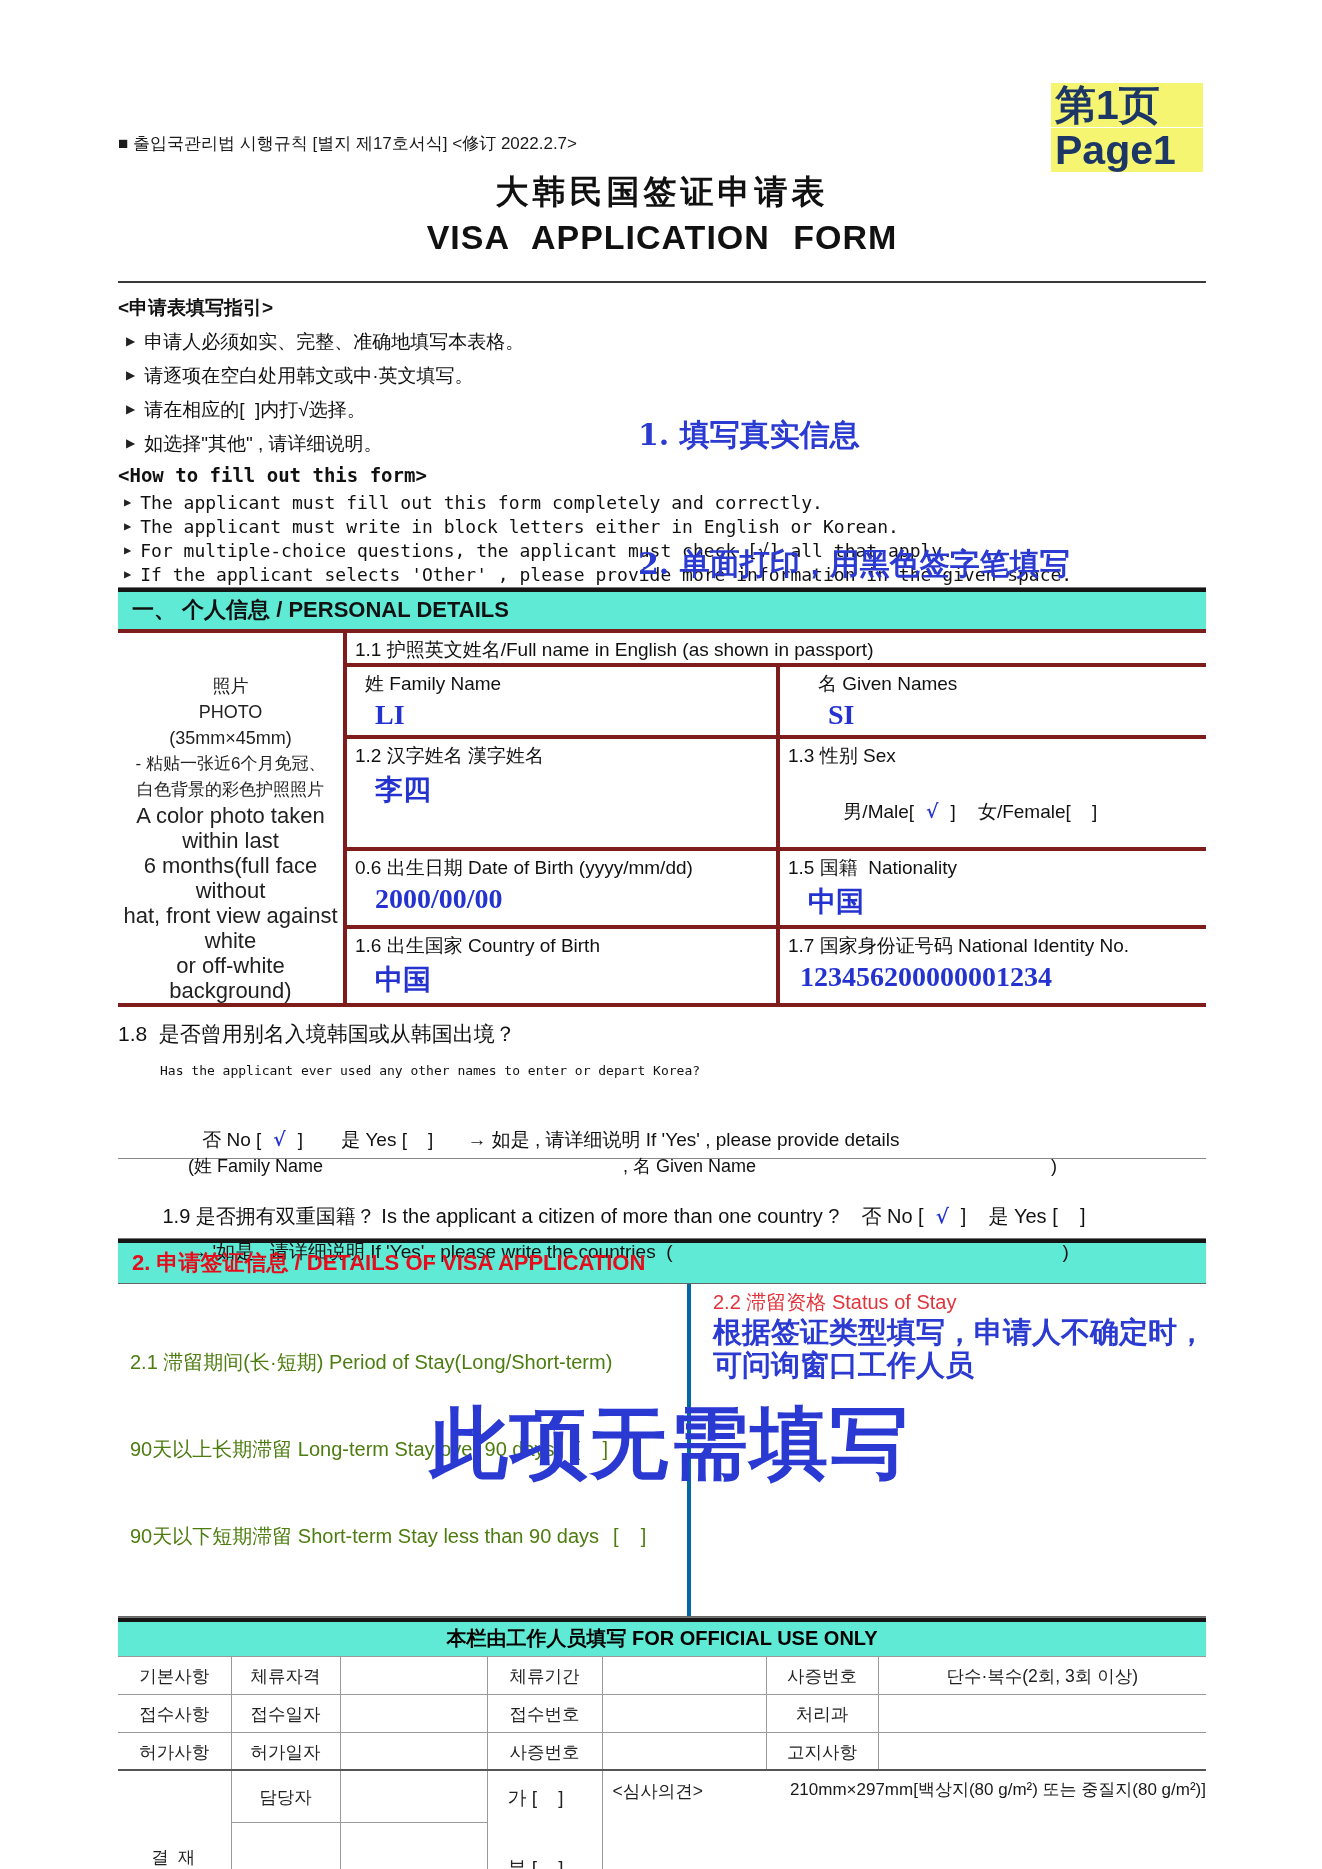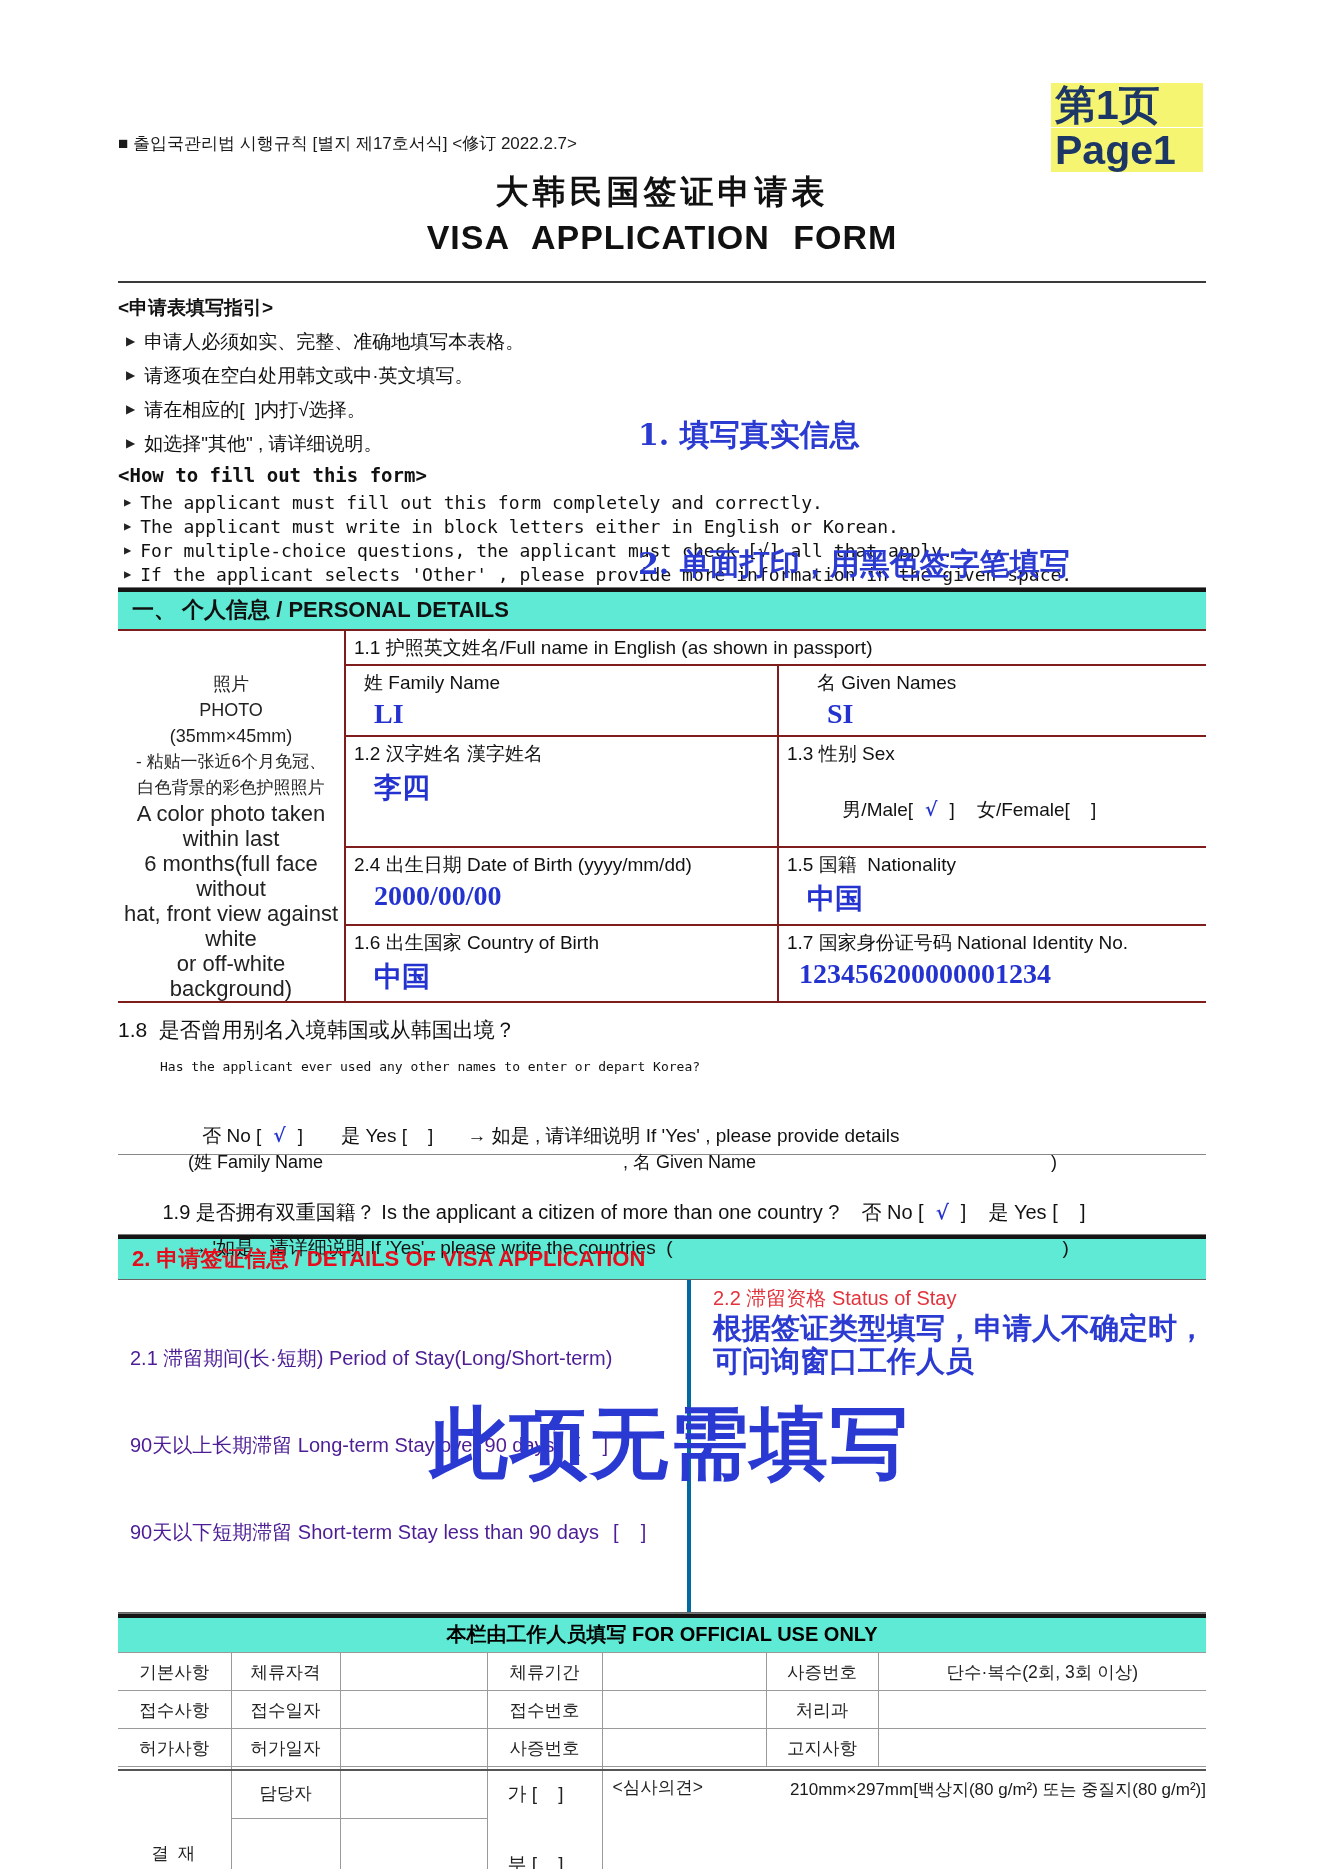--- a/index.html
+++ b/index.html
@@ -39,21 +39,21 @@
   .dline { border-top:1.5px solid #777; height:3.5px; border-bottom:4px solid #151515; }
 
   .bar { background:#5eead4; font-weight:bold; }
   .bar1 { height:37px; line-height:36px; font-size:22px; padding-left:14px; }
   .bar2 { height:40px; line-height:39px; font-size:22px; padding-left:14px; color:#e60c1c; }
   .bar3 { height:34px; line-height:33px; font-size:20px; text-align:center; color:#000; }
 
   
   table { border-collapse:collapse; table-layout:fixed; width:1088px; }
   .t1 { border-top:1.5px solid #888; border-bottom:1.5px solid #888; }
-  .t1 td { border:2px solid #7f1d1d; vertical-align:top; }
+  .t1 td { border:4px solid #7f1d1d; vertical-align:top; }
   .no-l { border-left:none !important; }
   .no-r { border-right:none !important; }
   .photo-cell { text-align:center; font-size:18px; line-height:26px; padding-top:22px; color:#222; }
   .photo-cell .ph-en { font-size:22px; line-height:25px; }
   .flabel { font-size:19px; padding:4px 6px 0 8px; white-space:pre; }
   .fvalue {
     font-family:"Liberation Serif","DejaVu Serif",serif; font-weight:bold;
     font-size:28px; color:#2433cf; padding:2px 0 4px 28px;
   }
   .sexline { padding:8px 6px 0 0; font-size:19px; white-space:pre; }
@@ -66,21 +66,21 @@
   .q2 { font-size:13px; height:36px; line-height:33px; padding-left:42px;
         font-family:"DejaVu Sans Mono","Liberation Mono",monospace; }
   .q3 { font-size:19px; height:36px; line-height:33px; padding-left:42px; white-space:pre; }
   .q4 { font-size:18px; height:30px; line-height:27px; padding-left:30px; white-space:pre; }
   .spacer { display:inline-block; }
   .underrule { border-bottom:1px solid #888; padding-bottom:2px; }
   .gap-a { margin-left:38px; } .gap-b { margin-left:34px; } .gap-c { margin-left:22px; }
 
   
   .box21 { border-top:1.5px solid #666; border-bottom:1.5px solid #666; display:flex; }
-  .box21-left { width:588px; padding:6px 0 7px 12px; color:#4c1d95; font-size:20px; line-height:29px; white-space:pre; }
+  .box21-left { width:588px; padding:6px 0 7px 12px; color:#4d7c0f; font-size:20px; line-height:29px; white-space:pre; }
   .box21-right { flex:1; border-left:4px solid #0369a1; padding:4px 0 4px 22px;margin-left:36px; }
   .box21-right .rlabel { color:#e2333c; font-size:20px; line-height:28px; white-space:pre; }
   .status-note { color:#2b3ad0; font-size:29px; line-height:33px; font-weight:bold; white-space:pre;
                  font-family:"DejaVu Serif","Liberation Serif",serif; }
 
   
   .t2 { border-top:1.5px solid #888; border-bottom:1.5px solid #777; }
   .t2 td { border:1px solid #9a9a9a; font-size:17.5px; text-align:center; vertical-align:middle; color:#222; }
   .t2 td.op { text-align:left; vertical-align:top; padding:8px 0 0 10px; }
   .t2 td.ap { vertical-align:top; text-align:left; }
@@ -174,21 +174,21 @@
         </td>
         <td class="no-r">
           <div class="flabel">1.3 性别 Sex</div>
           <div class="sexline">
             <span class="cbox"><span>男/Male[</span><span class="tick">√</span><span>]</span></span><span class="cbox gap-c">女/Female[    ]</span>
           </div>
         </td>
       </tr>
       <tr>
         <td style="height:66px">
-          <div class="flabel">2.4 出生日期 Date of Birth (yyyy/mm/dd)</div>
+          <div class="flabel">0.6 出生日期 Date of Birth (yyyy/mm/dd)</div>
           <div class="fvalue">2000/00/00</div>
         </td>
         <td class="no-r">
           <div class="flabel">1.5 国籍  Nationality</div>
           <div class="fvalue">中国</div>
         </td>
       </tr>
       <tr>
         <td style="height:64px">
           <div class="flabel">1.6 出生国家 Country of Birth</div>

